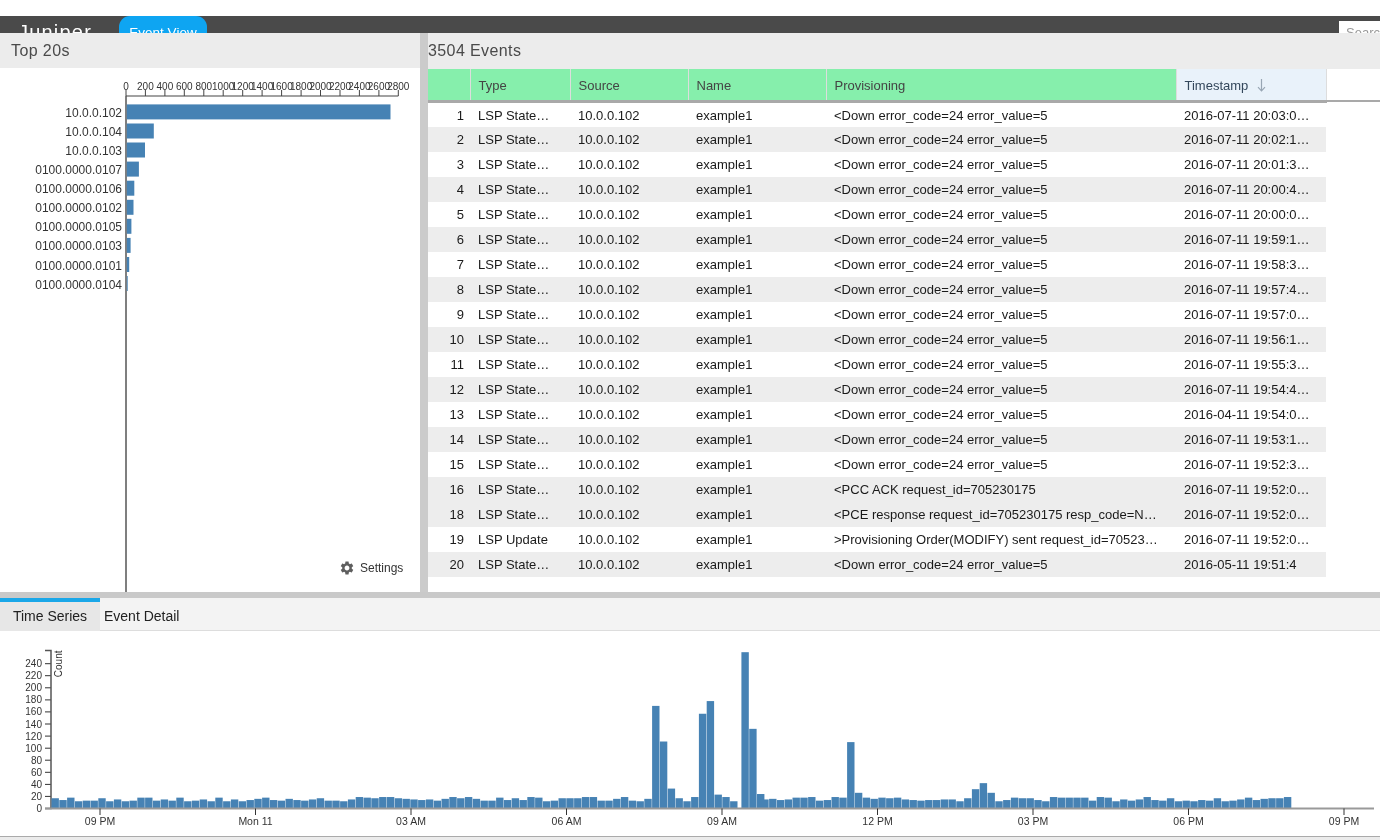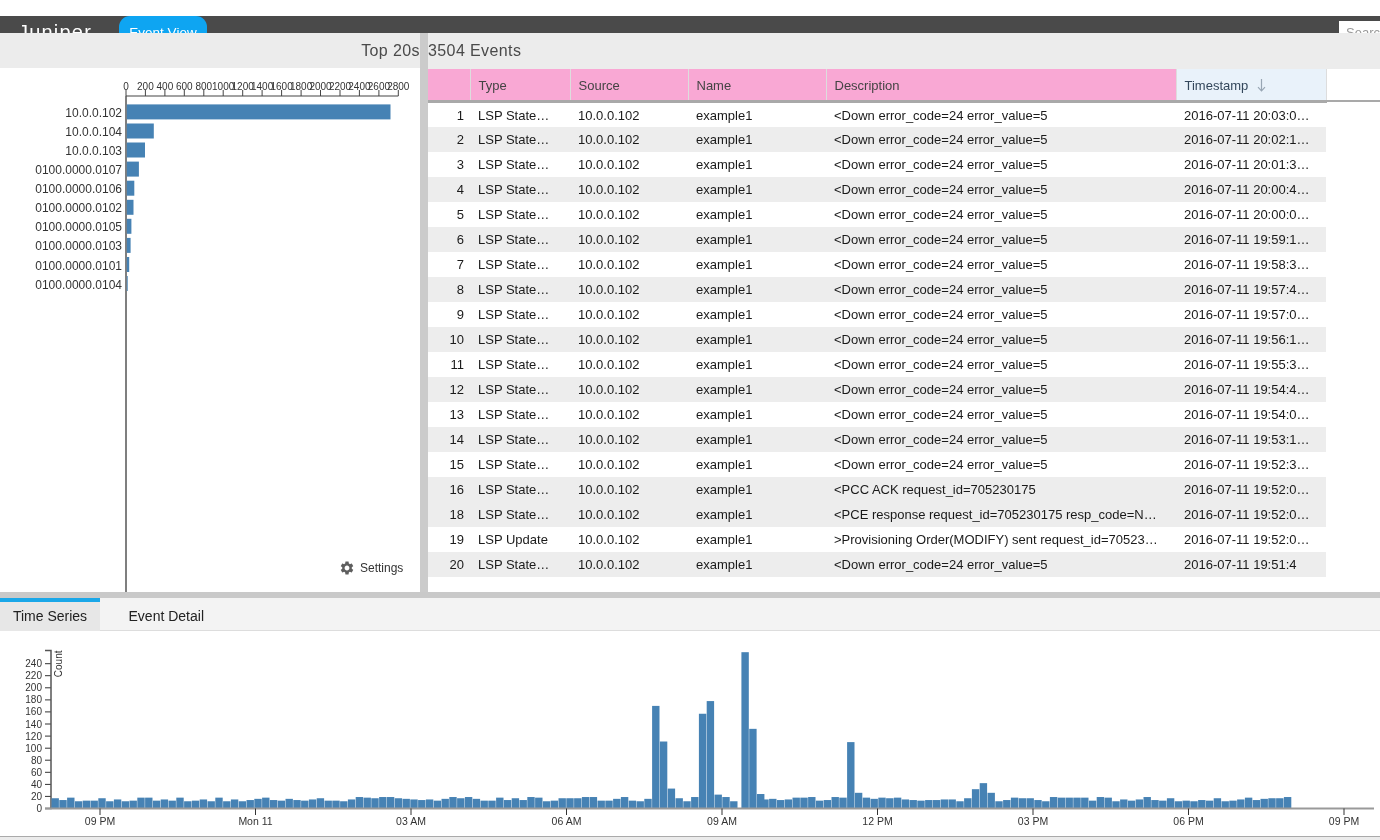--- a/index.html
+++ b/index.html
@@ -8,40 +8,40 @@
 .logo .n { position:absolute; left:34px; top:18px; font-size:5.5px; letter-spacing:0.8px; color:#ccc; }
 .evtab { position:absolute; left:119px; top:0; width:88px; height:49px; background:#0ea5f2; color:#fff; font-size:13.5px; text-align:center; line-height:33px;border-radius:11px; }
 .search { position:absolute; left:1339px; top:5px; width:60px; height:23px; background:#fff; border:0; font-size:13px; color:#999; padding-left:7px; font-family:"Liberation Sans", sans-serif; }
 .leftpanel { position:absolute; left:0; top:33px; width:420px; height:559px; background:#fff; overflow:hidden; }
 .rightpanel { position:absolute; left:428px; top:33px; width:952px; height:559px; background:#fff; overflow:hidden; }
 .vdiv { position:absolute; left:420px; top:33px; width:8px; height:559px; background:#cbcbcb; }
 .ptitle { height:34px; background:#ececec; font-size:16px; color:#4a4a4a; line-height:34px; letter-spacing:0.4px; }
 .settings { position:absolute; left:339px; top:527px; font-size:12px; color:#333; }
 .settings svg { vertical-align:-4px; margin-right:5px; }
 table { border-collapse:collapse; table-layout:fixed; width:898px; }
-th { height:33px; font-size:13px; font-weight:normal; color:#444; text-align:left; padding-left:8px; border-right:1px solid #ddd; border-bottom:2px solid #a9a9a9; background:#f9a8d4; }
+th { height:33px; font-size:13px; font-weight:normal; color:#444; text-align:left; padding-left:8px; border-right:1px solid #ddd; border-bottom:2px solid #a9a9a9; background:#86efac; }
 th.ts { background:#e9f2fa; color:#33475b; }
 td { height:25px; font-size:13px; color:#1a1a1a; padding-left:8px; white-space:nowrap; overflow:hidden; }
 td.c0 { text-align:right; padding-right:6px; padding-left:0; }
 tr.alt td { background:#ededed; }
 .bottompanel { position:absolute; left:0; top:592px; width:1380px; height:248px; background:#fff;padding-left:44px; }
 .hdiv { position:absolute; left:0; top:0; width:1380px; height:6px; background:#c9c9c9; }
 .tabs { position:absolute; left:0; top:6px; width:1380px; height:33px; background:#f3f3f3; border-bottom:1px solid #ddd; }
 .tab1 { position:absolute; left:0; top:0; width:100px; height:33px; background:#e7e7e7; border-top:4px solid #1aa7e8; font-size:14px; color:#222; text-align:center; line-height:28px; }
-.tab2 { position:absolute; left:104px; top:0; width:100px; height:33px; font-size:14px; color:#222; text-align:right; line-height:37px; }
+.tab2 { position:absolute; left:104px; top:0; width:100px; height:33px; font-size:14px; color:#222; text-align:left; line-height:37px; }
 .bbottom { position:absolute; left:0; top:244px; width:1380px; height:4px; background:#ebebeb; border-top:1px solid #aaa; }
 </style></head>
 <body>
 <div class="topbar">
   <div class="logo"><span class="j">Juniper</span><span class="n">NETWORKS</span></div>
   <div class="evtab">Event View</div>
   <input class="search" value="Search" style="">
 </div>
 <div class="leftpanel">
-  <div class="ptitle" style="padding-left:11px;height:35px;line-height:35px;text-align:right;">Top 20s</div>
+  <div class="ptitle" style="padding-left:11px;height:35px;line-height:35px;">Top 20s</div>
   <svg width="420" height="525" style="position:absolute;left:0;top:34px;">
       <text x="126.0" y="23" font-size="10" fill="#333" text-anchor="middle" font-family="Liberation Sans, sans-serif">0</text>
       <line x1="126.0" y1="23" x2="126.0" y2="29" stroke="#444" stroke-width="1"></line>
       <text x="145.4" y="23" font-size="10" fill="#333" text-anchor="middle" font-family="Liberation Sans, sans-serif">200</text>
       <line x1="145.4" y1="23" x2="145.4" y2="29" stroke="#444" stroke-width="1"></line>
       <text x="164.9" y="23" font-size="10" fill="#333" text-anchor="middle" font-family="Liberation Sans, sans-serif">400</text>
       <line x1="164.9" y1="23" x2="164.9" y2="29" stroke="#444" stroke-width="1"></line>
       <text x="184.3" y="23" font-size="10" fill="#333" text-anchor="middle" font-family="Liberation Sans, sans-serif">600</text>
       <line x1="184.3" y1="23" x2="184.3" y2="29" stroke="#444" stroke-width="1"></line>
       <text x="203.8" y="23" font-size="10" fill="#333" text-anchor="middle" font-family="Liberation Sans, sans-serif">800</text>
@@ -105,21 +105,21 @@
         <col style="width:138px">
         <col style="width:350px">
         <col style="width:150px">
       </colgroup>
   <tbody>
         <tr>
           <th></th>
           <th>Type</th>
           <th>Source</th>
           <th>Name</th>
-          <th>Description</th>
+          <th>Provisioning</th>
           <th class="ts">Timestamp <svg width="9" height="15" viewBox="0 0 9 15" style="vertical-align:-3px;margin-left:5px;">
               <path d="M4.5 1 V12.5 M1 9.2 L4.5 12.8 L8 9.2" stroke="#98a6b4" stroke-width="1.2" fill="none"></path>
             </svg></th>
         </tr>
   <tr>
           <td class="c0">1</td>
           <td>LSP State…</td>
           <td>10.0.0.102</td>
           <td>example1</td>
           <td>&lt;Down error_code=24 error_value=5</td>
@@ -212,21 +212,21 @@
           <td>example1</td>
           <td>&lt;Down error_code=24 error_value=5</td>
           <td>2016-07-11 19:54:4…</td>
         </tr>
 <tr>
           <td class="c0">13</td>
           <td>LSP State…</td>
           <td>10.0.0.102</td>
           <td>example1</td>
           <td>&lt;Down error_code=24 error_value=5</td>
-          <td>2016-07-11 19:54:0…</td>
+          <td>2016-04-11 19:54:0…</td>
         </tr>
 <tr class="alt">
           <td class="c0">14</td>
           <td>LSP State…</td>
           <td>10.0.0.102</td>
           <td>example1</td>
           <td>&lt;Down error_code=24 error_value=5</td>
           <td>2016-07-11 19:53:1…</td>
         </tr>
 <tr>
@@ -260,21 +260,21 @@
           <td>example1</td>
           <td>&gt;Provisioning Order(MODIFY) sent request_id=70523…</td>
           <td>2016-07-11 19:52:0…</td>
         </tr>
 <tr class="alt">
           <td class="c0">20</td>
           <td>LSP State…</td>
           <td>10.0.0.102</td>
           <td>example1</td>
           <td>&lt;Down error_code=24 error_value=5</td>
-          <td>2016-07-11 19:51:4</td>
+          <td>2016-05-11 19:51:4</td>
         </tr>
   </tbody>
     </table>
 </div>
 <div class="bottompanel">
   <div class="hdiv"></div>
   <div class="tabs">
     <div class="tab1">Time Series</div>
     <div class="tab2">Event Detail</div>
   </div>

